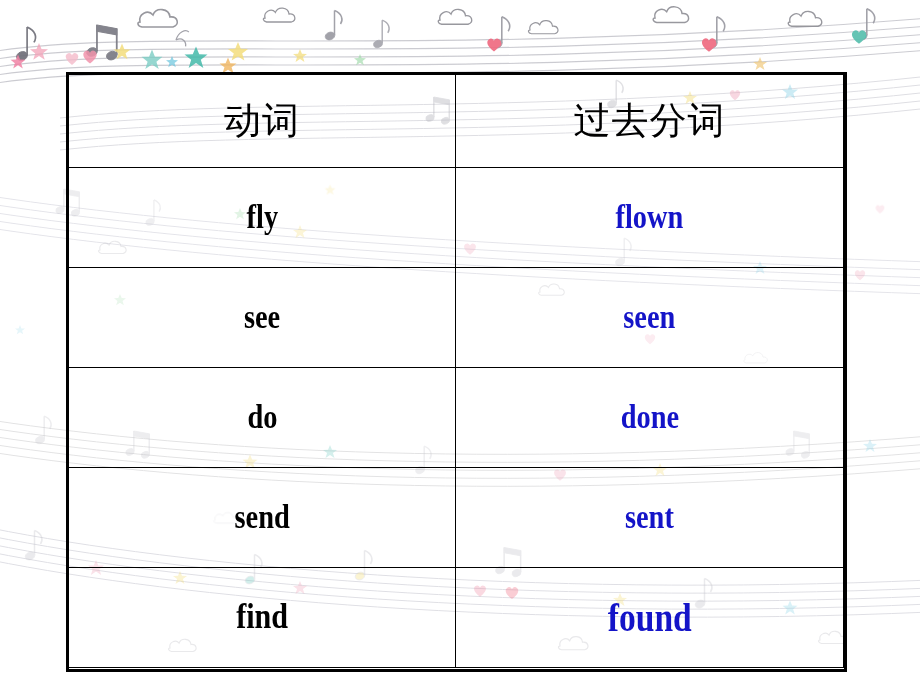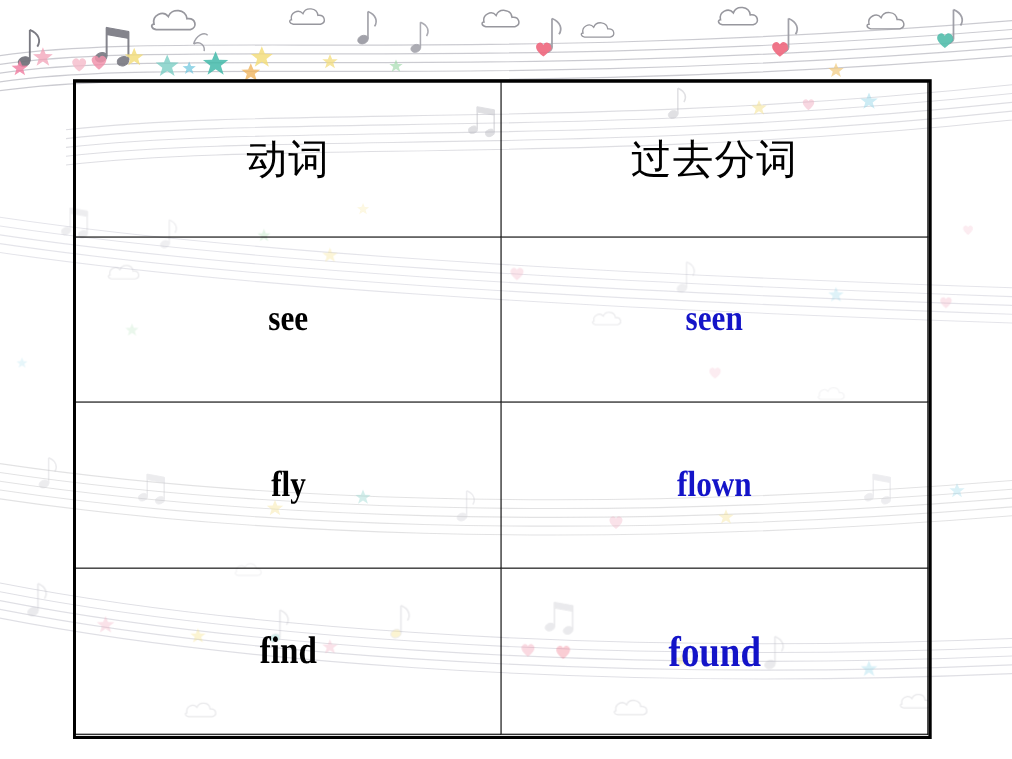--- a/index.html
+++ b/index.html
@@ -408,26 +408,34 @@
     <colgroup>
       <col class="col-verb">
       <col class="col-pp">
     </colgroup>
     <tbody id="table-body">
         <tr class="row-head">
           <td><span class="cell-head-cn">动词</span></td>
           <td><span class="cell-head-cn">过去分词</span></td>
         </tr>
         <tr class="row-body">
+          <td><span class="cell-verb">fly</span></td>
+          <td><span class="cell-pp">flown</span></td>
+        </tr>
+        <tr class="row-body">
           <td><span class="cell-verb">see</span></td>
           <td><span class="cell-pp">seen</span></td>
         </tr>
         <tr class="row-body">
-          <td><span class="cell-verb">fly</span></td>
-          <td><span class="cell-pp">flown</span></td>
+          <td><span class="cell-verb">do</span></td>
+          <td><span class="cell-pp">done</span></td>
+        </tr>
+        <tr class="row-body">
+          <td><span class="cell-verb">send</span></td>
+          <td><span class="cell-pp">sent</span></td>
         </tr>
         <tr class="row-body">
           <td><span class="cell-verb big">find</span></td>
           <td><span class="cell-pp big">found</span></td>
         </tr>
       </tbody>
   </table>
 </div>
 
 </body></html>

